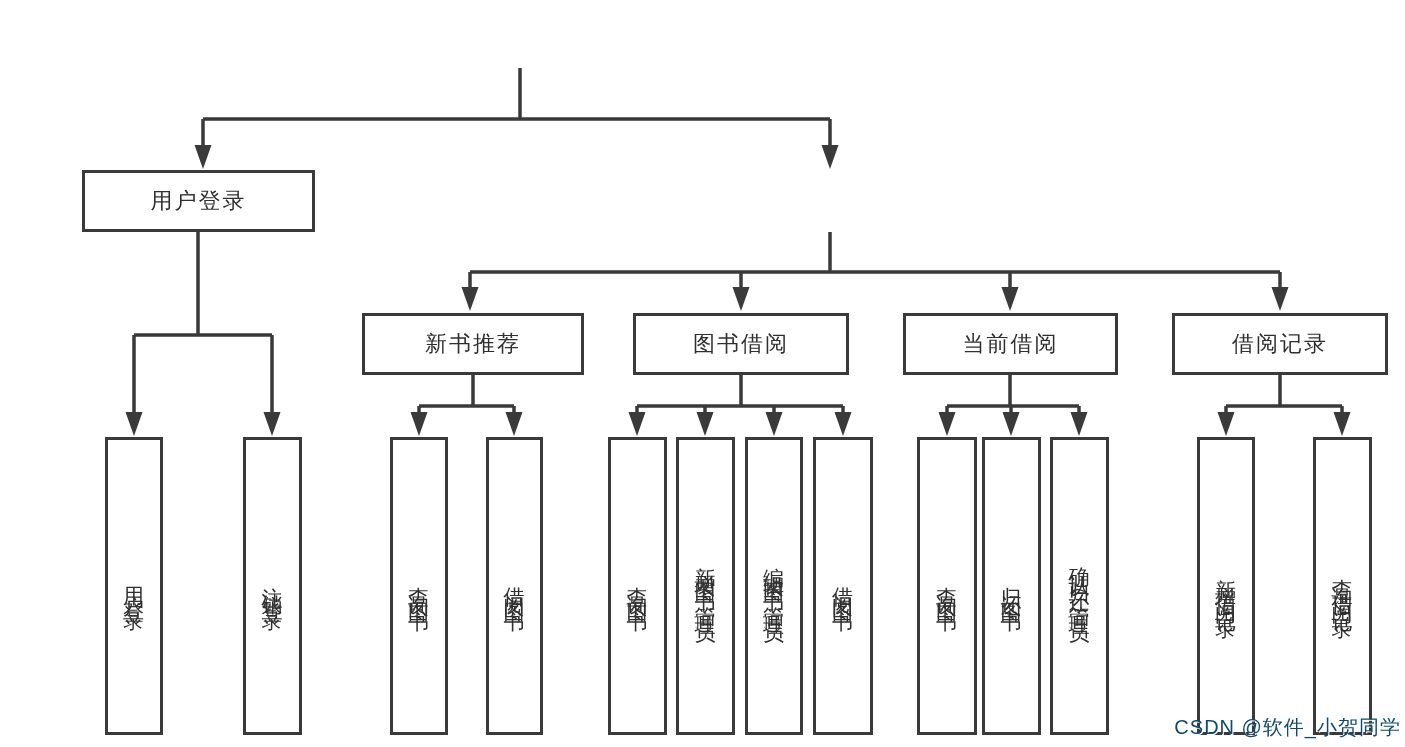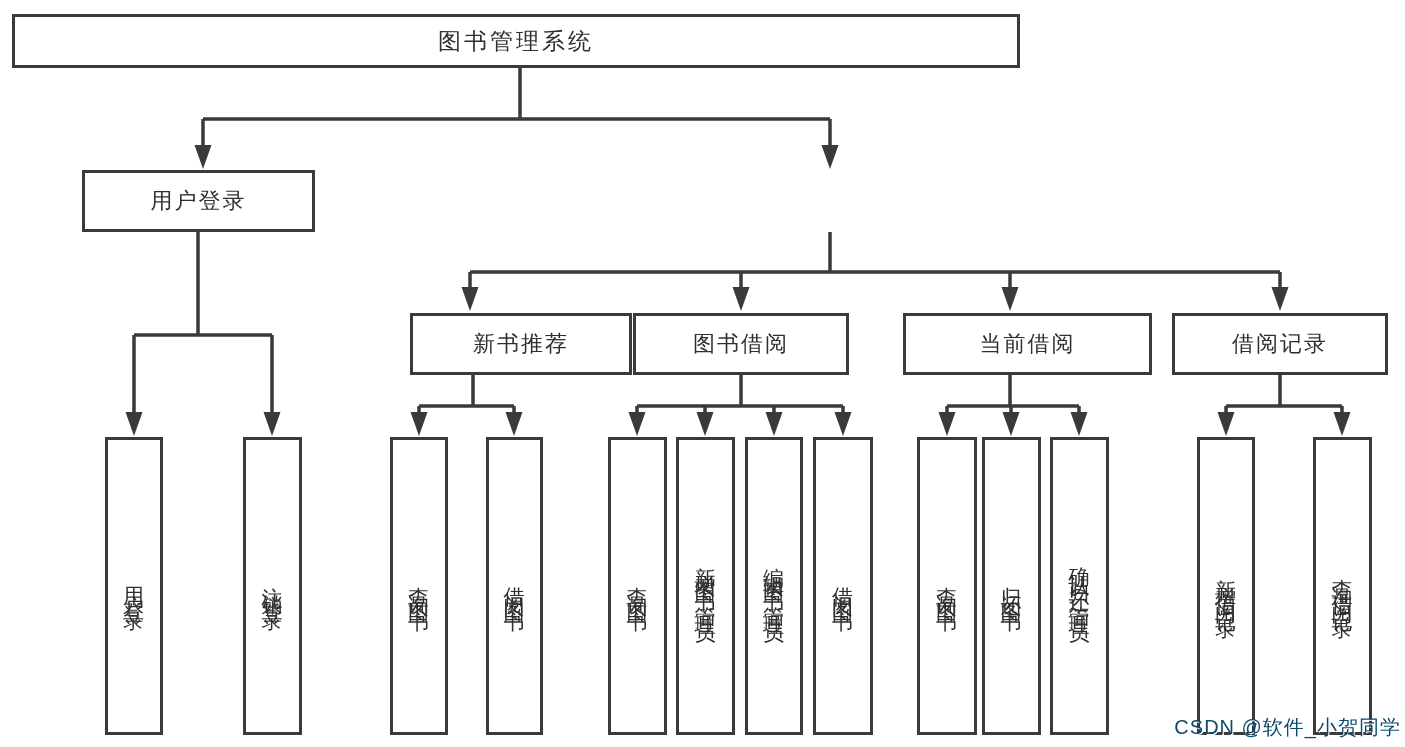--- a/index.html
+++ b/index.html
@@ -107,35 +107,32 @@
 
       <polygon points="938.5,412 955.5,412 947,436"></polygon>
       <polygon points="1002.5,412 1019.5,412 1011,436"></polygon>
       <polygon points="1070.5,412 1087.5,412 1079,436"></polygon>
 
       <polygon points="1217.5,412 1234.5,412 1226,436"></polygon>
       <polygon points="1333.5,412 1350.5,412 1342,436"></polygon>
     </g>
   </svg>
 
-  <div class="node root" style="left:12px; top:14px; width:1008px; height:54px;">
-    <span class="lbl">图书管理系统</span>
-  </div>
 
   <div class="node" style="left:82px; top:170px; width:233px; height:62px;">
     <span class="lbl">用户登录</span>
   </div>
 
-  <div class="node" style="left:362px; top:313px; width:222px; height:62px;margin-left:48px;">
+  <div class="node" style="left:362px; top:313px; width:222px; height:62px;">
     <span class="lbl">新书推荐</span>
   </div>
   <div class="node" style="left:633px; top:313px; width:216px; height:62px;">
     <span class="lbl">图书借阅</span>
   </div>
-  <div class="node" style="left:903px; top:313px; width:249px; height:62px;">
+  <div class="node" style="left:903px; top:313px; width:215px; height:62px;">
     <span class="lbl">当前借阅</span>
   </div>
   <div class="node" style="left:1172px; top:313px; width:216px; height:62px;">
     <span class="lbl">借阅记录</span>
   </div>
 
   <div class="node vert" style="left:105px; top:437px; width:58px; height:298px;">
     <span class="lbl">用户登录</span>
   </div>
   <div class="node vert" style="left:243px; top:437px; width:59px; height:298px;">

